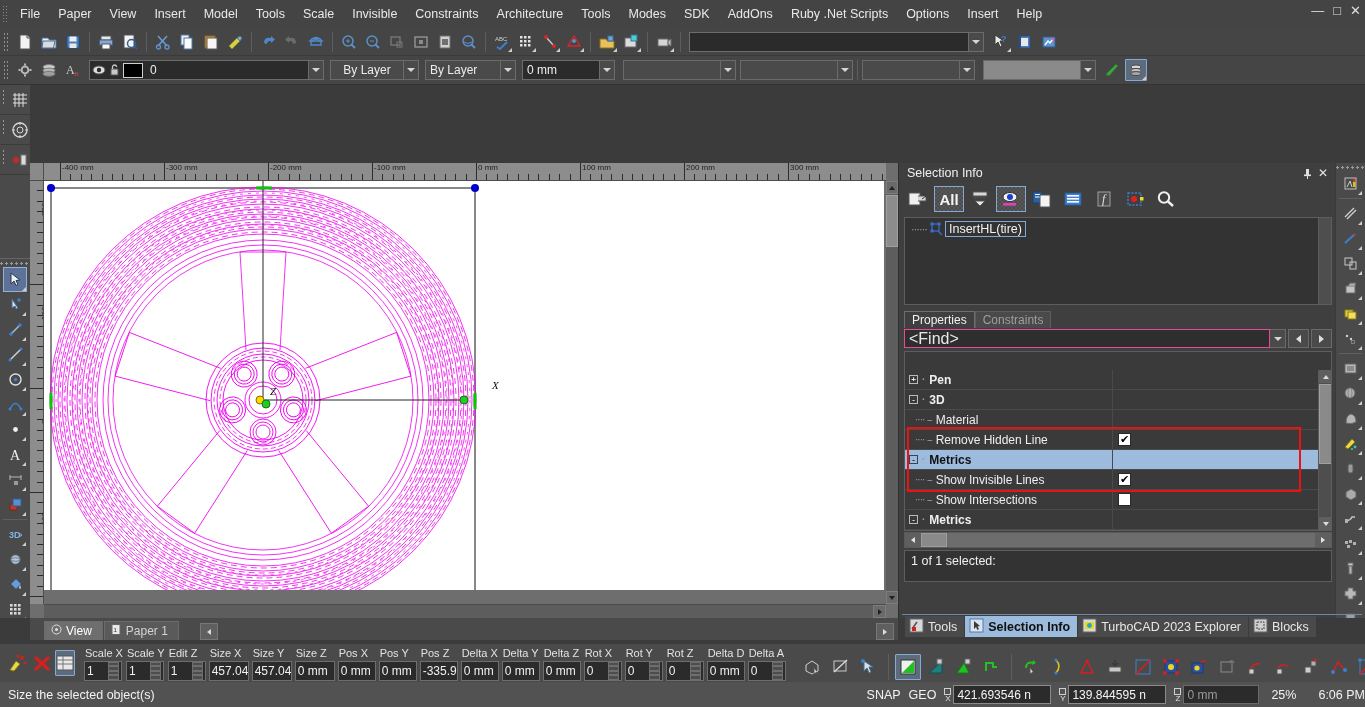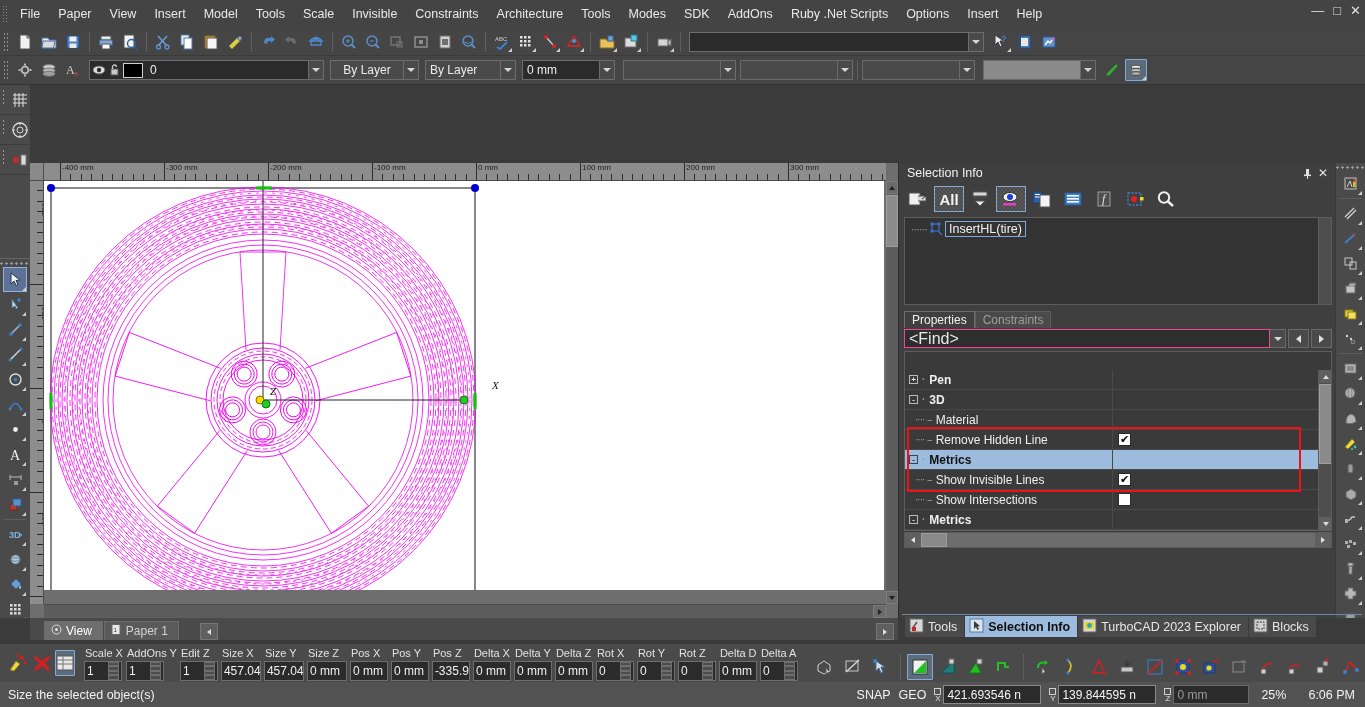--- a/index.html
+++ b/index.html
@@ -241,21 +241,21 @@
     display: flex; align-items: center; justify-content: center; }
   .sparrow-u { width:0;height:0;border-left:3px solid transparent;border-right:3px solid transparent;border-bottom:3px solid #ddd; }
   .sparrow-d { width:0;height:0;border-left:3px solid transparent;border-right:3px solid transparent;border-top:3px solid #ddd; }
 
   
   .statusbar { position: absolute; left: 0; top: 682px; width: 1365px; height: 25px;
     background: #525252; display: flex; align-items: center; font-size: 12.5px;
     color: #f2f2f2; }
   .sb-left { padding-left: 8px; }
   .sb-right { margin-left: auto; display: flex; align-items: center; gap: 8px;
-    padding-right: 10px; }
+    }
   .coordbox { display: flex; align-items: center; gap: 2px; }
   .axistag { font-size: 8px; color: #e0e0e0; display: flex; flex-direction: column;
     align-items: center; line-height: 7px; }
   .axistag .sq { width: 7px; height: 7px; border: 1px solid #cfcfcf; }
   .coordinput { width: 98px; height: 19px; background: #2b2b2b; border: 1px solid #8a8a8a;
     display: flex; align-items: center; padding: 0 3px; font-size: 12px; color: #f4f4f4;
     overflow: hidden; white-space: nowrap; }
   .coordinput.dim { color: #9a9a9a; border-color: #6a6a6a; }
 </style>
 </head>
@@ -1443,20 +1443,23 @@
       <div style="width:16px;height:100%;background:#5f5f5f;display:flex;align-items:center;justify-content:center;">
         <div style="width:0;height:0;border-top:3px solid transparent;border-bottom:3px solid transparent;border-right:4px solid #e4e4e4;"></div>
         </div>
       <div style="width:26px;height:100%;background:#8a8a8a;border:1px solid #9c9c9c;"></div>
       <div style="flex:1"></div>
       <div style="width:16px;height:100%;background:#5f5f5f;display:flex;align-items:center;justify-content:center;">
         <div style="width:0;height:0;border-top:3px solid transparent;border-bottom:3px solid transparent;border-left:4px solid #e4e4e4;"></div>
         </div>
     </div>
 
+    <div class="statusbox">
+      <span>1 of 1 selected:</span>
+    </div>
   </div>
 
   <div class="panel-tabs">
     <div class="pnl-tab">
       <span>
         <svg width="15" height="15">
             <rect x="1" y="1" width="13" height="13" fill="#d8d8d8" stroke="#666"></rect>
             <path d="M3 11 L8 4" stroke="#555" stroke-width="1.6"></path>
             <rect x="3" y="9" width="4" height="4" fill="#cc2222"></rect>
           </svg></span>
@@ -1527,21 +1530,21 @@
               <div>
                 <div class="sparrow-u"></div>
               </div>
               <div>
                 <div class="sparrow-d"></div>
               </div>
             </div>
           </div>
         </div>
         <div class="fieldgroup">
-          <div class="flabel">AddOns Y</div>
+          <div class="flabel">Scale Y</div>
           <div class="fcell" style="width: 38px;">
             <span>1</span>
             <div class="spin">
               <div>
                 <div class="sparrow-u"></div>
               </div>
               <div>
                 <div class="sparrow-d"></div>
               </div>
             </div>

